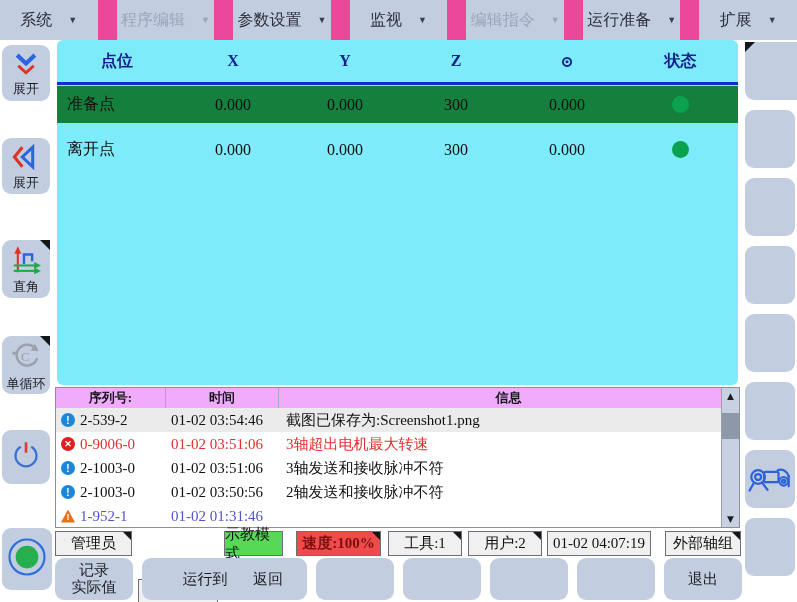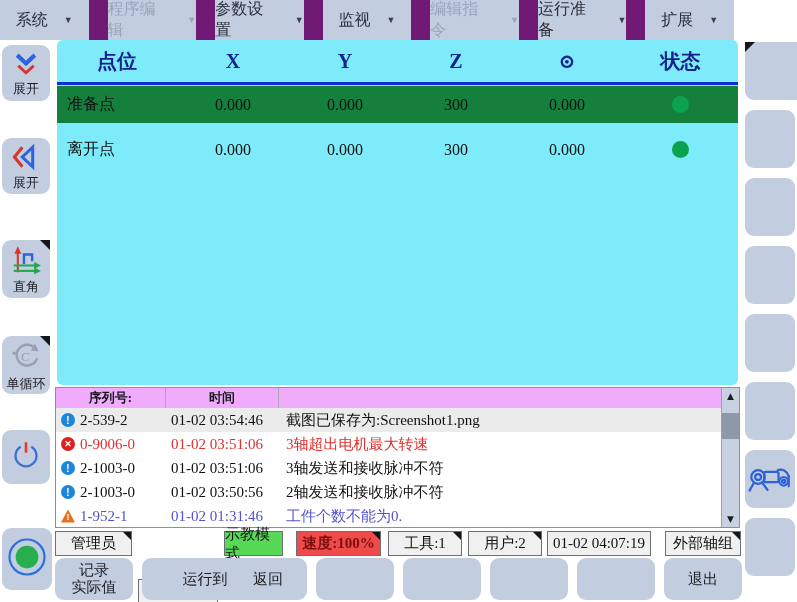--- a/index.html
+++ b/index.html
@@ -1,39 +1,39 @@
 <!DOCTYPE html>
 <html><head>
 <meta charset="utf-8">
 <style>
   html,body{margin:0;padding:0;}
   body{background:#ffffff;font-family:"Liberation Serif","DejaVu Serif",serif;}
   #app{position:relative;width:797px;height:602px;background:#ffffff;overflow:hidden;}
 
   
-  .menubar{position:absolute;left:0;top:0;width:734px;height:40px;display:flex;gap:19px;background:#701a75;}
+  .menubar{position:absolute;left:0;top:0;width:797px;height:40px;display:flex;gap:19px;background:#ec4899;}
   .menu-item{flex:1;background:#c3cde0;display:flex;align-items:center;justify-content:center;gap:16px;
              font-size:16px;color:#2b2f3a;cursor:default;}
   .menu-item .caret{font-size:9px;color:#3a3f4c;}
   .menu-item.disabled{color:#9aa5bd;}
   .menu-item.disabled .caret{color:#9aa5bd;}
 
   
   .tbtn{position:absolute;background:#c3cde0;border-radius:9px;display:flex;flex-direction:column;
         align-items:center;justify-content:center;}
   .tbtn .lbl{font-size:13px;color:#1c1c22;line-height:15px;}
   .corner-tr{position:absolute;top:0;right:0;width:0;height:0;
              border-left:10px solid transparent;border-top:10px solid #15161a;}
   .corner-tl{position:absolute;top:0;left:0;width:0;height:0;
              border-right:10px solid transparent;border-top:10px solid #15161a;}
 
   
   .main-panel{position:absolute;left:57px;top:40px;width:681px;height:345px;background:#7debfa;border-radius:6px;}
   .pt-grid{display:grid;grid-template-columns:120px 112px 112px 110px 112px 1fr;align-items:center;}
-  .pt-head{height:42px;color:#13208e;font-weight:bold;font-size:20px;}
+  .pt-head{height:42px;color:#13208e;font-weight:bold;font-size:16px;}
   .pt-head div{text-align:center;}
   .pt-rule{height:3px;background:#0d2fd0;}
   .pt-row{height:37px;font-size:16px;color:#101010;}
   .pt-row.white{background:#15803d;margin-top:1px;}
   .pt-row.plain{margin-top:8px;}
   .pt-name{padding-left:10px;text-align:left;}
   .pt-val{text-align:center;}
   .pt-status{display:flex;justify-content:center;}
   .dot{width:17px;height:17px;border-radius:50%;background:#0aa24e;}
 
@@ -241,20 +241,21 @@
         <path d="M18,34 L24,42"></path>
       </svg>
     </span>
   </div>
   <div class="tbtn" style="left:745px;top:518px;width:50px;height:58px;"></div>
 
   <div class="log-panel">
     <div class="log-head">
       <div>序列号:</div>
       <div>时间</div>
+      <div>信息</div>
     </div>
     <div class="log-rows">
       <div class="log-row sel lvl-info">
         <div class="lc-serial">
           <span class="licon info">!</span>
           <span>2-539-2</span>
         </div>
         <div class="lc-time">01-02 03:54:46</div>
         <div class="lc-msg">截图已保存为:Screenshot1.png</div>
       </div>
@@ -281,21 +282,20 @@
         </div>
         <div class="lc-time">01-02 03:50:56</div>
         <div class="lc-msg">2轴发送和接收脉冲不符</div>
       </div>
       <div class="log-row lvl-warning">
         <div class="lc-serial">
           <span class="licon warning">!</span>
           <span>1-952-1</span>
         </div>
         <div class="lc-time">01-02 01:31:46</div>
-        <div class="lc-msg">工件个数不能为0.</div>
       </div>
     </div>
     <div class="scrollbar">
       <div class="sb-arrow sb-up">▲</div>
       <div class="sb-thumb"></div>
       <div class="sb-arrow sb-down">▼</div>
     </div>
   </div>
 
   <div class="st" style="left:55px;width:77px;">

